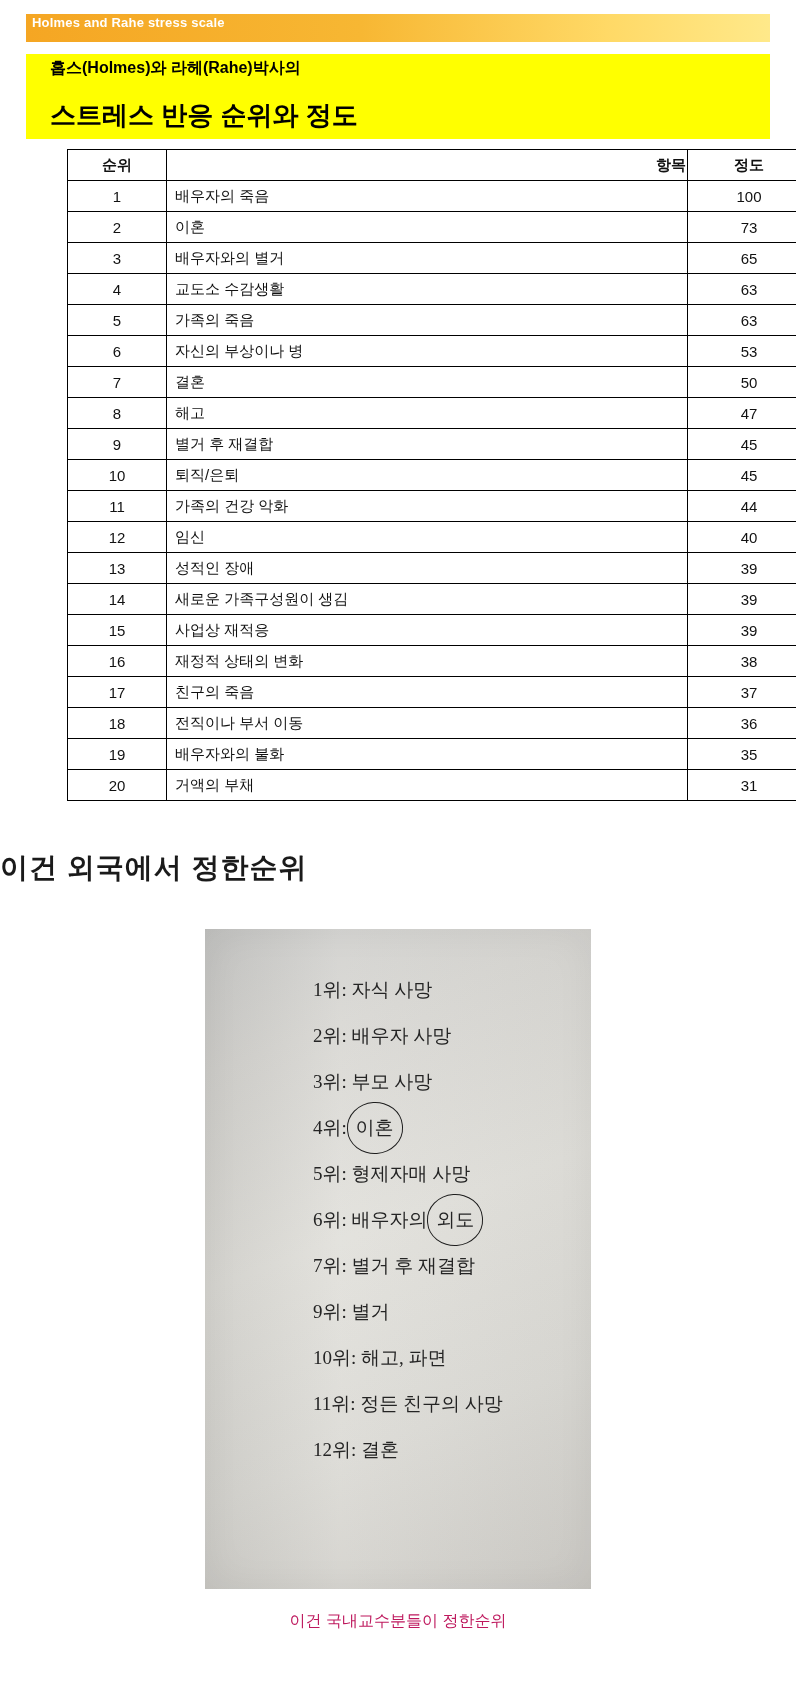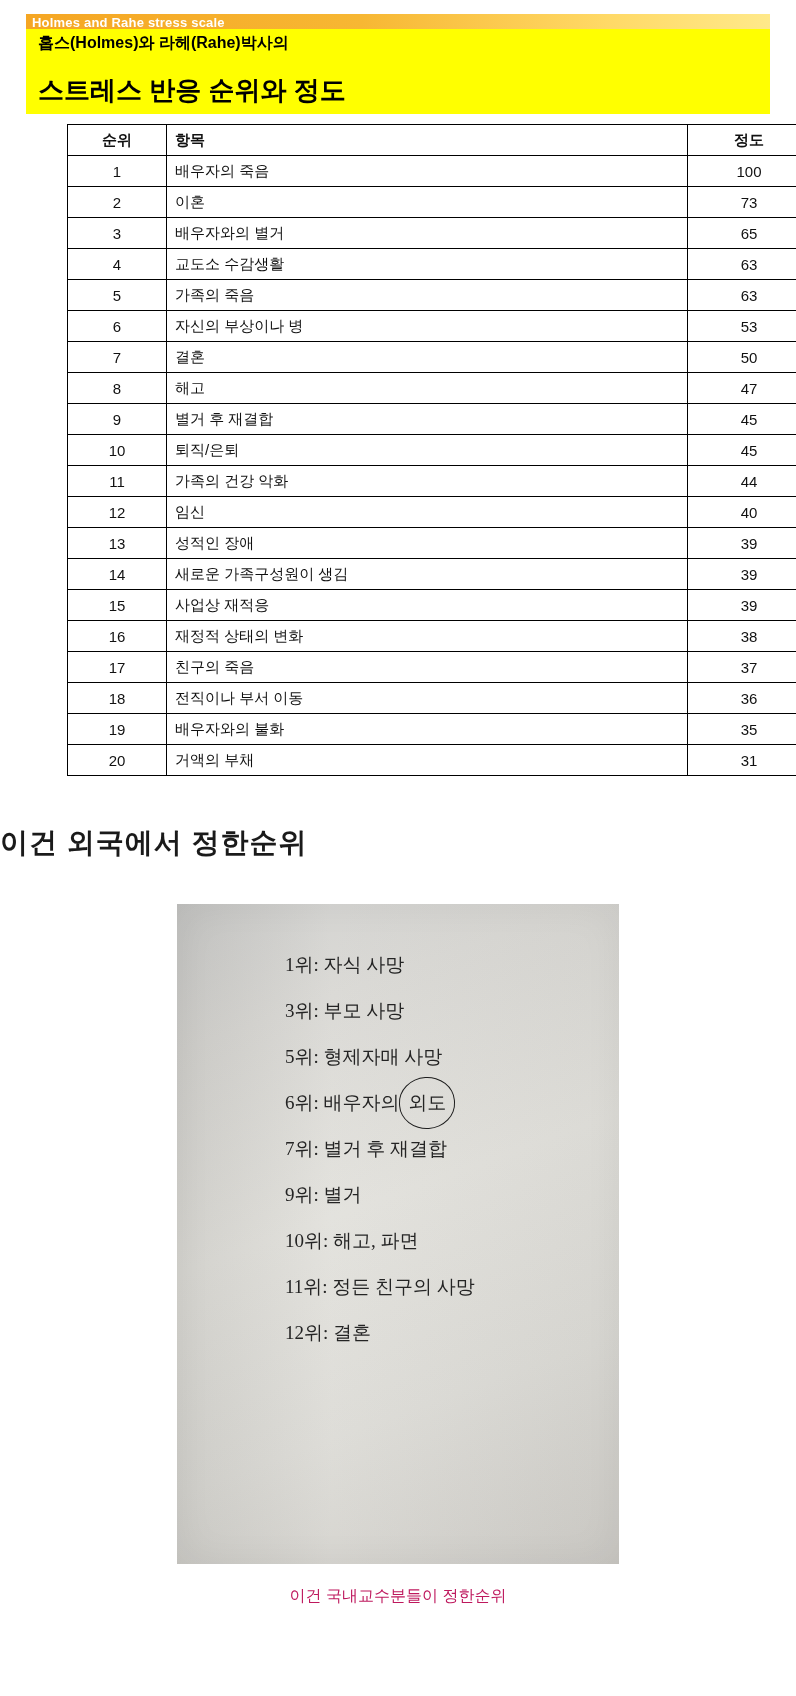--- a/index.html
+++ b/index.html
@@ -13,41 +13,41 @@
     font-family: "Liberation Sans", sans-serif;
     color: #111;
   }
   .page {
     width: 796px;
     position: relative;
   }
 
   
   .banner {
-    margin: 14px 26px 0 26px;
-    height: 15px;
+    margin: 14px 26px 12px 26px;
+    height: 28px;
     background: linear-gradient(to right, #f5a623 0%, #f7b733 45%, #ffd966 78%, #ffe98a 100%);
     position: relative;
   }
   .banner-text {
     position: absolute;
     left: 6px;
     top: 1px;
     font-size: 13px;
     font-weight: bold;
     color: #ffffff;
     letter-spacing: 0.2px;
     font-family: "Liberation Sans", sans-serif;
     white-space: nowrap;
   }
 
   .title-block {
     margin: 0 26px;
     background: #ffff00;
-    padding: 4px 8px 8px 12px;
+    padding: 4px 8px 8px 24px;
   }
   .title-sub {
     font-size: 16px;
     font-weight: bold;
     color: #000;
     line-height: 1.3;
   }
   .title-main {
     font-size: 26px;
     font-weight: bold;
@@ -93,21 +93,21 @@
     font-size: 28px;
     font-weight: bold;
     letter-spacing: 1px;
     color: #1a1a1a;
     font-family: "Liberation Sans", sans-serif;
   }
 
   
   .photo {
     margin: 42px auto 12px auto;
-    width: 442px;
+    width: 386px;
     height: 660px;
     background: linear-gradient(160deg, #cfcfcd 0%, #d9d8d4 18%, #e2e1dc 45%, #dcdbd6 72%, #cfcdc8 100%);
     position: relative;
     box-shadow: inset 0 0 40px rgba(0,0,0,0.05);
   }
   .photo::after {
     content: "";
     position: absolute;
     left: 0; top: 0; right: 0; bottom: 0;
     background: linear-gradient(to right, rgba(0,0,0,0.07), rgba(255,255,255,0.05) 35%, rgba(0,0,0,0.03));
@@ -164,21 +164,21 @@
   <div class="title-block">
     <div class="title-sub">홉스(Holmes)와 라헤(Rahe)박사의</div>
     <div class="title-main">스트레스 반응 순위와 정도</div>
   </div>
 
   <div class="table-wrap">
     <table class="stress">
       <thead>
         <tr>
           <th class="col-rank">순위</th>
-          <th class="col-item" style="text-align:left">항목</th>
+          <th class="col-item" style="text-align:right">항목</th>
           <th class="col-score">정도</th>
         </tr>
       </thead>
       <tbody>
           <tr>
             <td class="col-rank">1</td>
             <td class="col-item">배우자의 죽음</td>
             <td class="col-score">100</td>
           </tr>
           <tr>
@@ -278,21 +278,23 @@
           </tr>
         </tbody>
     </table>
   </div>
 
   <div class="mid-caption">이건 외국에서 정한순위</div>
 
   <div class="photo">
     <div class="photo-list">
         <div class="photo-line"><span>1위: </span><span>자식 사망</span></div>
+        <div class="photo-line"><span>2위: </span><span>배우자 사망</span></div>
         <div class="photo-line"><span>3위: </span><span>부모 사망</span></div>
+        <div class="photo-line"><span>4위: </span><span></span><span class="circled">이혼</span></div>
         <div class="photo-line"><span>5위: </span><span>형제자매 사망</span></div>
         <div class="photo-line"><span>6위: </span><span>배우자의 </span><span class="circled">외도</span></div>
         <div class="photo-line"><span>7위: </span><span>별거 후 재결합</span></div>
         <div class="photo-line"><span>9위: </span><span>별거</span></div>
         <div class="photo-line"><span>10위: </span><span>해고, 파면</span></div>
         <div class="photo-line"><span>11위: </span><span>정든 친구의 사망</span></div>
         <div class="photo-line"><span>12위: </span><span>결혼</span></div>
       </div>
   </div>
 

